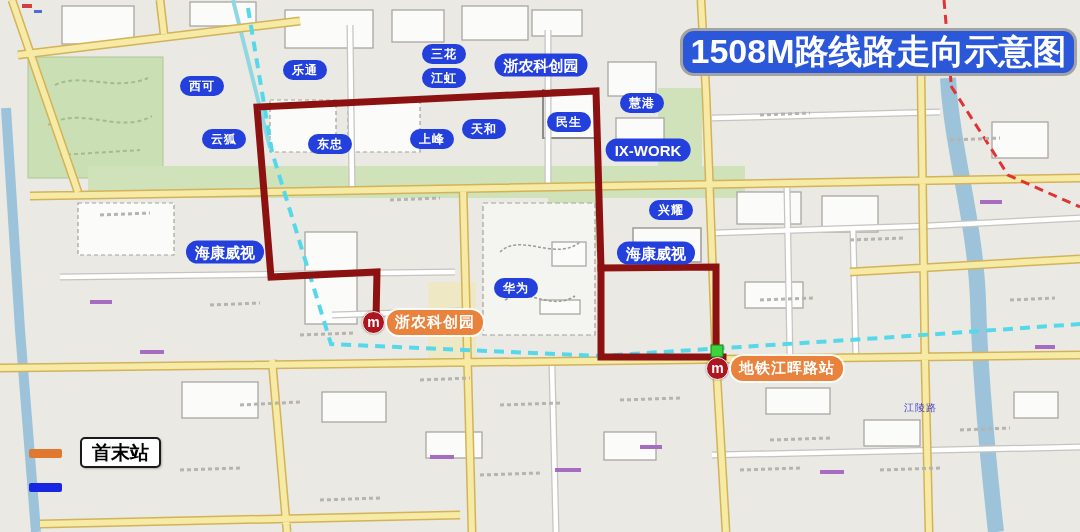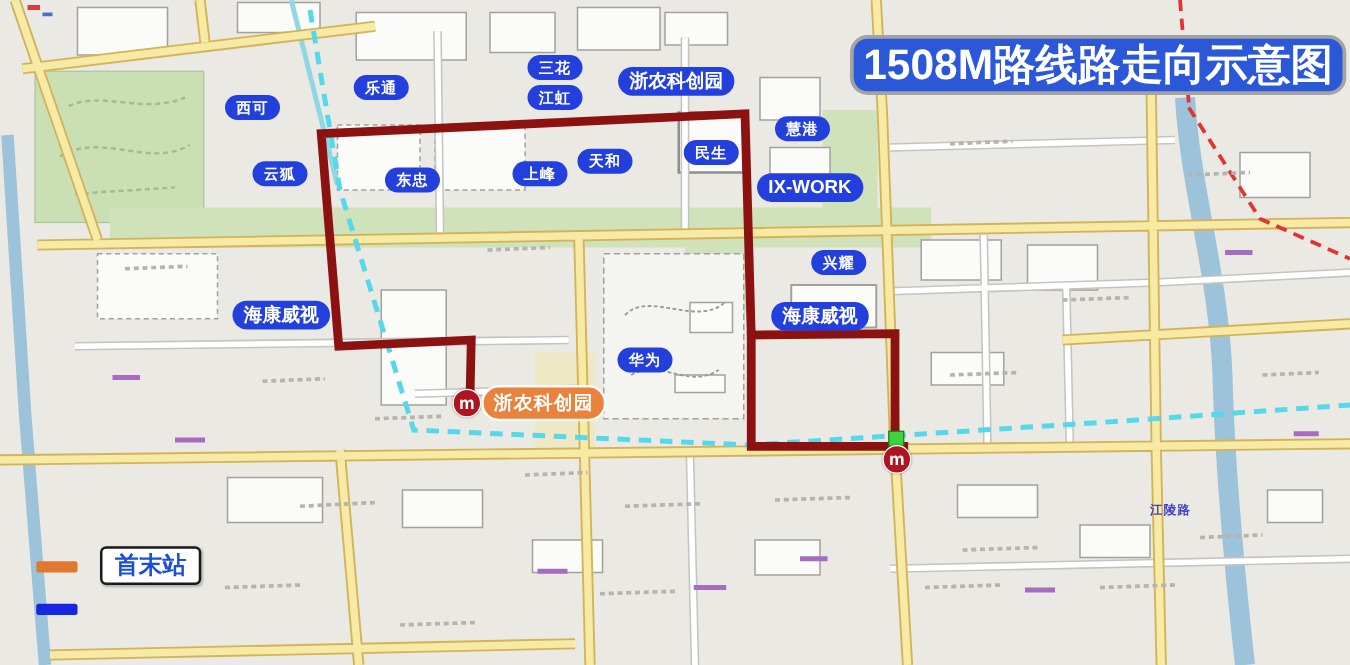--- a/index.html
+++ b/index.html
@@ -35,26 +35,26 @@
     position:absolute;left:680px;top:28px;width:397px;height:48px;
     background:#2b57d9;border:3px solid #a3a3a3;border-radius:14px;
     color:#fff;font-size:34px;font-weight:bold;letter-spacing:0px;
     display:flex;align-items:center;justify-content:center;box-sizing:border-box;
     white-space:nowrap;
   }
   
   .lbar{position:absolute;width:33px;height:9px;border-radius:2px;}
   .lbox{
     position:absolute;background:#fff;border:2px solid #1a1a1a;border-radius:5px;
-    font-size:19px;font-weight:bold;color:#1d4ed8;padding:4px 10px;line-height:1;
+    font-size:19px;font-weight:bold;color:#000000;padding:4px 10px;line-height:1;
     white-space:nowrap;box-shadow:1px 1px 2px rgba(0,0,0,.25);
   }
   .roadlabel{
-    position:absolute;font-size:10px;font-weight:bold;color:#4140c9;
-    letter-spacing:1px;white-space:nowrap;margin-left:16px;
+    position:absolute;font-size:10px;font-weight:normal;color:#4140c9;
+    letter-spacing:1px;white-space:nowrap;
   }
 </style>
 </head>
 <body>
 
 <div class="stage">
 
   <svg width="1080" height="532" viewBox="0 0 1080 532">
 
     <g>
@@ -162,20 +162,21 @@
   <div class="pill sm" style="left:656px;top:253px">海康威视</div>
   <div class="pill" style="left:516px;top:288px">华为</div>
   <div class="pill sm" style="left:225px;top:252px">海康威视</div>
 
   <div class="station" style="left:362px;top:310px">
     <span class="mpin">m</span>
     <span class="spill">浙农科创园</span>
   </div>
   <div class="station" style="left:706px;top:356px">
     <span class="mpin">m</span>
+    <span class="spill">地铁江晖路站</span>
   </div>
 
   <div class="roadlabel" style="left:904px;top:401px">江陵路</div>
 
   <div class="title">1508M路线路走向示意图</div>
 
   <span class="lbar" style="left:29px;top:449px;background:#e0782f"></span>
   <div class="lbox" style="left:80px;top:437px">首末站</div>
   <span class="lbar" style="left:29px;top:483px;background:#1726e0"></span>
 

